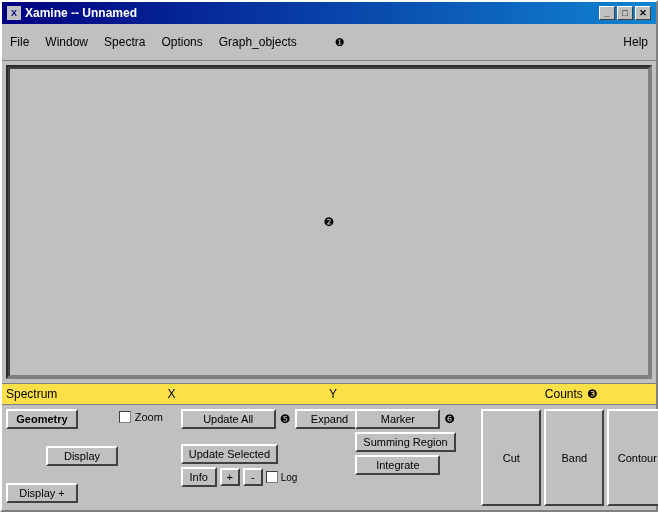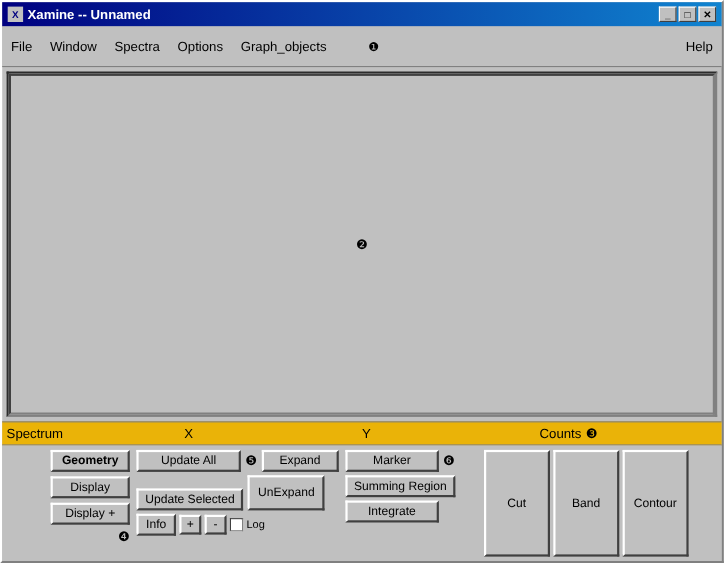--- a/index.html
+++ b/index.html
@@ -132,37 +132,37 @@
       left: 50%;
       transform: translate(-50%, -50%);
       font-size: 12px;
       color: #000;
     }
 
     
     .status-bar {
       display: grid;
       grid-template-columns: 1fr 1fr 1fr 1fr;
-      background: #eab308;
+      background: #fde047;
       border-top: 1px solid #808080;
       border-bottom: 1px solid #808080;
       padding: 2px 4px;
       font-size: 12px;
       align-items: center;
       height: 22px;
     }
 
     .status-section {
       display: flex;
       align-items: center;
       gap: 4px;
     }
 
     .status-section:last-child {
-      justify-content: flex-start;
+      justify-content: center;
     }
 
     
     .bottom-panel {
       background: #c0c0c0;
       padding: 4px;
       display: flex;
       gap: 6px;
       height: 105px;
     }
@@ -181,23 +181,22 @@
       min-width: 60px;
       text-align: center;
       color: #000;
       white-space: nowrap;
     }
 
     
     .panel-left {
       display: flex;
       flex-direction: column;
-      gap: 4px;
+      gap: 17px;
       min-width: 90px;
-      align-items: flex-end;
     }
 
     .zoom-row {
       display: flex;
       align-items: center;
       gap: 4px;
       padding-left: 4px;
     }
 
     .checkbox-label {
@@ -346,30 +345,37 @@
       </div>
       <div style="display:flex; align-items:center; gap:6px;padding-left:40px;">
         <button class="win-button" style="min-width:72px;">Display</button>
       </div>
       <div style="display:flex; align-items:center; gap:6px;">
         <button class="win-button" style="min-width:72px;">Display +</button>
       </div>
       <span style="font-size:12px; margin-left: 8px;">❹</span>
     </div>
 
+    <div style="display:flex; flex-direction:column; gap:3px; padding-top:2px; min-width:60px;">
+      <div class="zoom-row">
+        <label class="checkbox-label">
+          <div class="checkbox-box"></div>
+          <span>Zoom</span>
+        </label>
+      </div>
+    </div>
 
     <div class="panel-middle">
       <div style="display:flex; gap:4px; align-items:center;">
         <button class="win-button" style="min-width:95px;">Update All</button>
         <span style="font-size:12px;">❺</span>
         <button class="win-button" style="min-width:70px;">Expand</button>
       </div>
       <div style="display:flex; gap:4px;">
         <button class="win-button" style="min-width:95px;margin-top:12px;">Update Selected</button>
-        <button class="win-button" style="min-width:70px;">UnExpand</button>
       </div>
       <div class="info-row">
         <button class="win-button" style="min-width:36px;">Info</button>
         <button class="small-btn">+</button>
         <button class="small-btn">-</button>
         <label class="log-checkbox">
           <div class="checkbox-box"></div>
           <span>Log</span>
         </label>
       </div>

